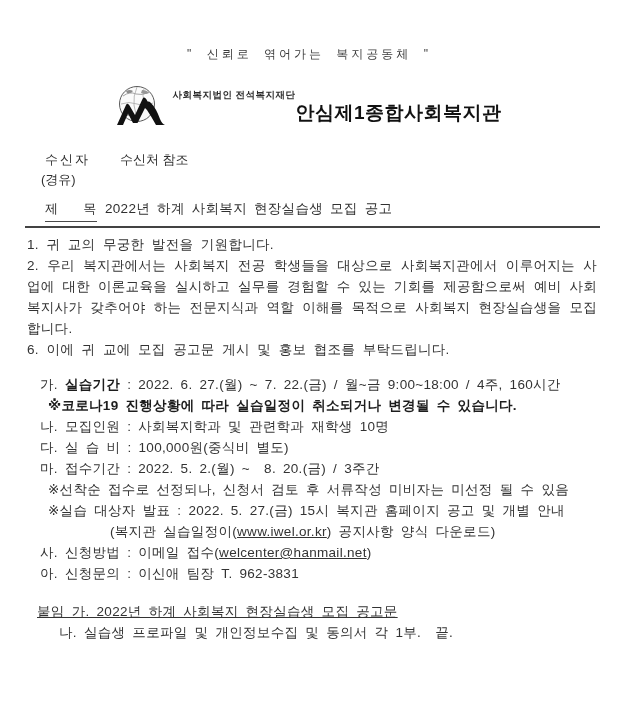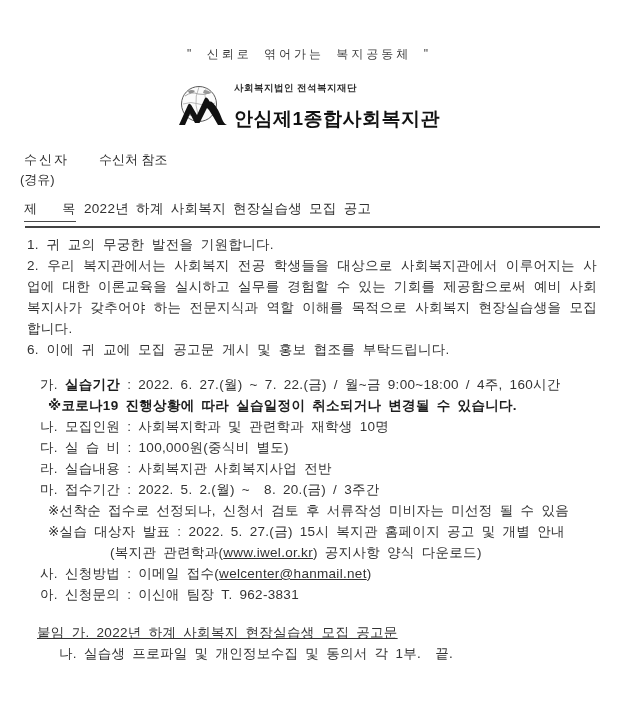--- a/index.html
+++ b/index.html
@@ -23,37 +23,37 @@
   }
   .logo-row {
     margin-top:20px;
     display:flex;
     justify-content:center;
     align-items:center;
     gap:6px;
     height:50px;
   }
   .logo-icon { width:50px; height:48px; flex:0 0 auto; }
-  .logo-text { display:flex; flex-direction:column; }
+  .logo-text { display:flex; flex-direction:row; }
   .org-foundation {
     font-size:9.5px;
     font-weight:bold;
     color:#2b2b2b;
     letter-spacing:0.5px;
   }
   .org-name {
     font-size:19px;
     font-weight:800;
     color:#111111;
     letter-spacing:0.5px;
     margin-top:11px;
   }
 
   
-  .meta { margin:18px 0 0 24px; font-size:13px; color:#303030; }
+  .meta { margin:18px 0 0 45px; font-size:13px; color:#303030; }
   .meta-row { height:20px; line-height:20px; white-space:pre; }
   .meta-label { display:inline-block; width:75px; letter-spacing:2px; }
   .via-row { margin-left:-4px; }
   .subject-row { margin-top:9px; height:24px; }
   .subject-label {
     display:inline-block; width:52px; margin-right:8px;
     letter-spacing:6px;
     border-bottom:1px solid #4a4a4a;
     padding-bottom:2px;
   }
@@ -128,25 +128,24 @@
     <p>1. 귀 교의 무궁한 발전을 기원합니다.</p>
     <p>2. 우리 복지관에서는 사회복지 전공 학생들을 대상으로 사회복지관에서 이루어지는 사업에 대한 이론교육을 실시하고 실무를 경험할 수 있는 기회를 제공함으로써 예비 사회복지사가 갖추어야 하는 전문지식과 역할 이해를 목적으로 사회복지 현장실습생을 모집합니다.</p>
     <p>6. 이에 귀 교에 모집 공고문 게시 및 홍보 협조를 부탁드립니다.</p>
   </div>
 
   <div class="details" id="details">
       <div class="line" style="padding-left: 0px;"><span>가. </span><span class="b">실습기간</span><span> : 2022. 6. 27.(월) ~ 7. 22.(금) / 월~금 9:00~18:00 / 4주, 160시간</span></div>
       <div class="line" style="padding-left: 8px;"><span class="b">※코로나19 진행상황에 따라 실습일정이 취소되거나 변경될 수 있습니다.</span></div>
       <div class="line" style="padding-left: 0px;"><span>나. 모집인원 : 사회복지학과 및 관련학과 재학생 10명</span></div>
       <div class="line" style="padding-left: 0px;"><span>다. 실 습 비 : 100,000원(중식비 별도)</span></div>
-      <div class="line" style="padding-left: 0px;"><span>라. 실습내용 : 사회복지관 사회복지사업 전반</span></div>
       <div class="line" style="padding-left: 0px;"><span>마. 접수기간 : 2022. 5. 2.(월) ~  8. 20.(금) / 3주간</span></div>
       <div class="line" style="padding-left: 8px;"><span>※선착순 접수로 선정되나, 신청서 검토 후 서류작성 미비자는 미선정 될 수 있음</span></div>
       <div class="line" style="padding-left: 8px;"><span>※실습 대상자 발표 : 2022. 5. 27.(금) 15시 복지관 홈페이지 공고 및 개별 안내</span></div>
-      <div class="line" style="padding-left: 70px;"><span>(복지관 관련학과(</span><span class="u">www.iwel.or.kr</span><span>) 공지사항 양식 다운로드)</span></div>
+      <div class="line" style="padding-left: 70px;"><span>(복지관 실습일정이(</span><span class="u">www.iwel.or.kr</span><span>) 공지사항 양식 다운로드)</span></div>
       <div class="line" style="padding-left: 0px;"><span>사. 신청방법 : 이메일 접수(</span><span class="u">welcenter@hanmail.net</span><span>)</span></div>
       <div class="line" style="padding-left: 0px;"><span>아. 신청문의 : 이신애 팀장 T. 962-3831</span></div>
     </div>
 
   <div class="attachments" id="attachments">
       <div class="line" style="padding-left: 0px; text-decoration: underline;"><span>붙임 가. 2022년 하계 사회복지 현장실습생 모집 공고문</span></div>
       <div class="line" style="padding-left: 22px;"><span>나. 실습생 프로파일 및 개인정보수집 및 동의서 각 1부.  끝.</span></div>
     </div>
 
 </div>

